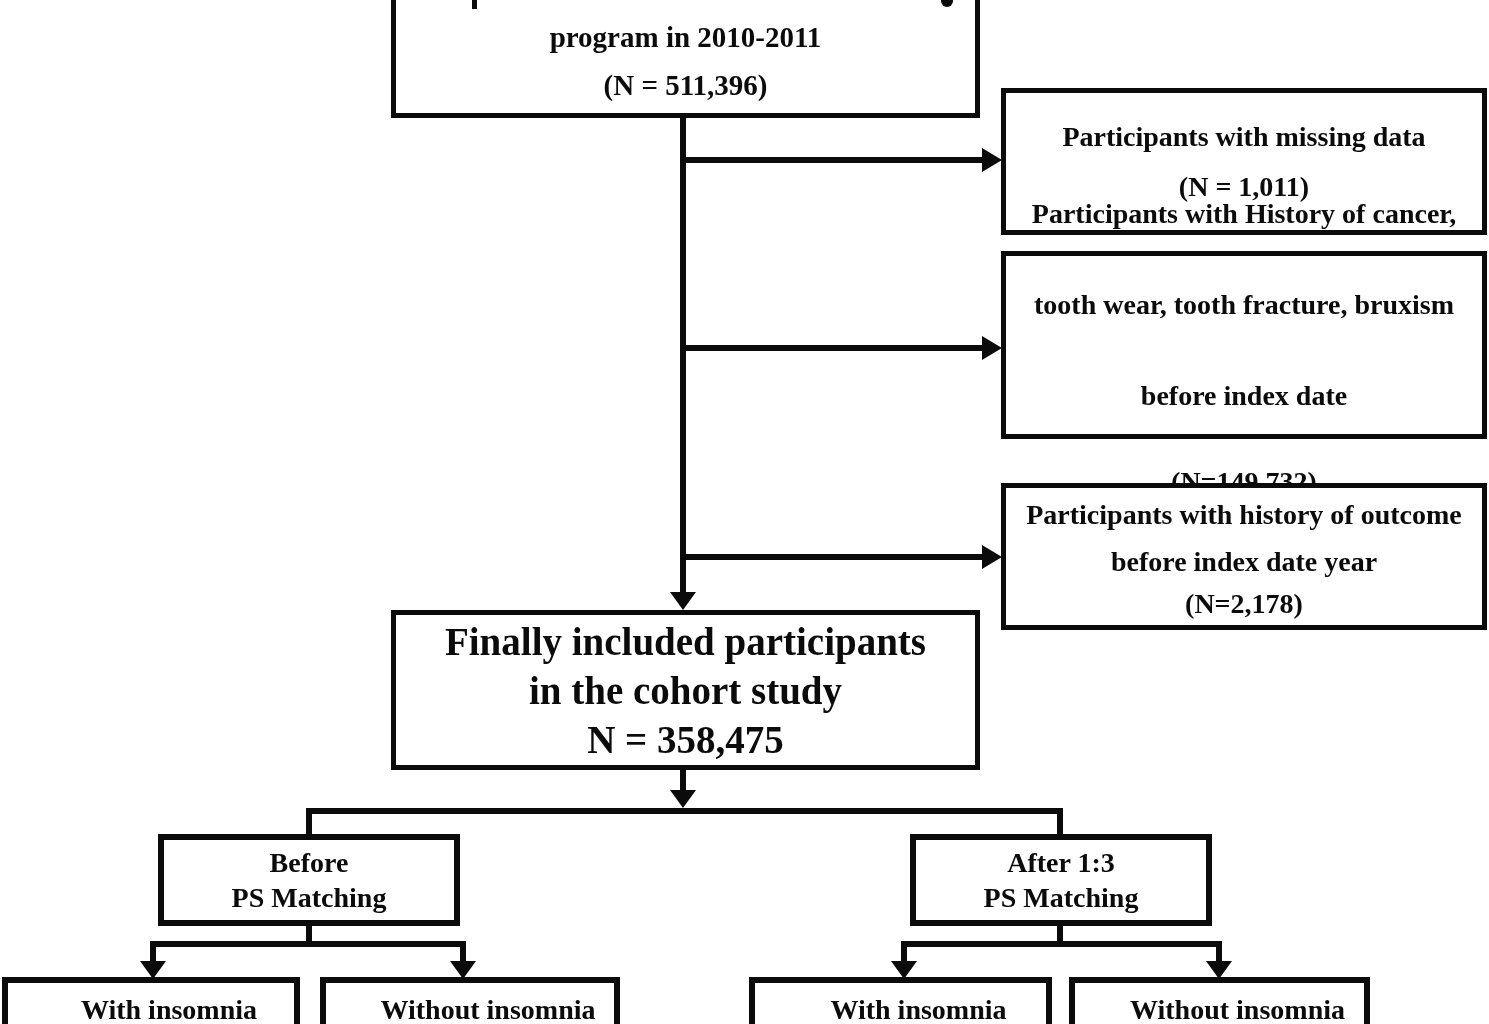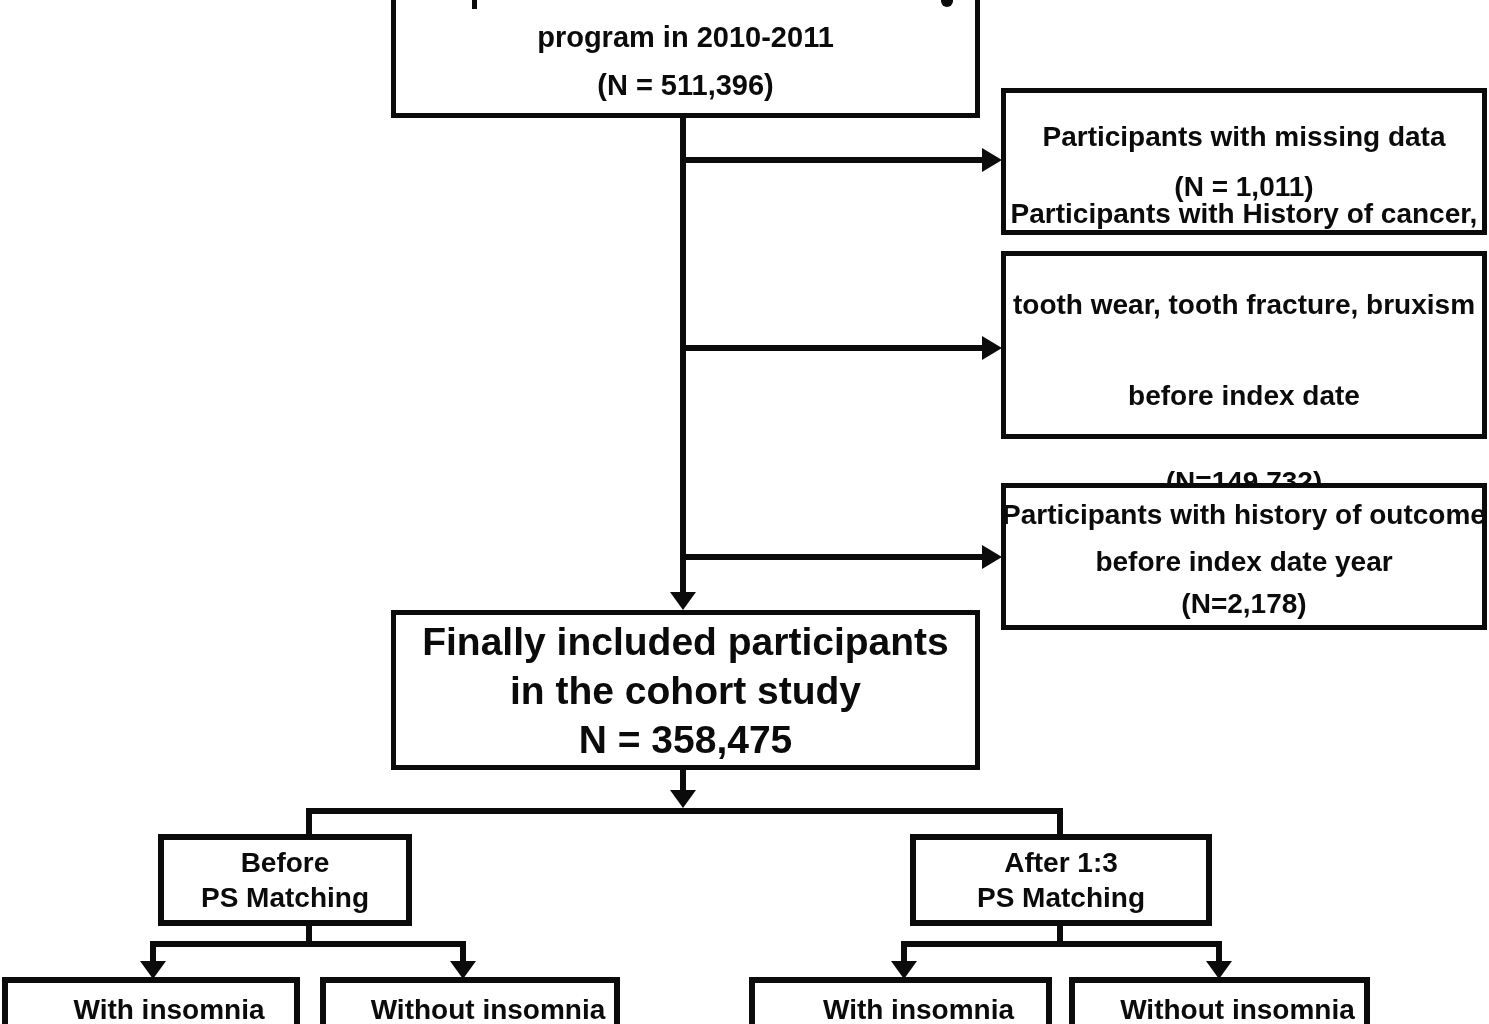--- a/index.html
+++ b/index.html
@@ -1,21 +1,21 @@
 <!DOCTYPE html>
 <html style="--ink: #0b0b0b; --bg: #ffffff;"><head>
 <meta charset="utf-8">
 <style>
   :root { --ink:#0b0b0b; --bg:#ffffff; }
   * { margin:0; padding:0; box-sizing:border-box; }
   body { background:#fff; }
   .canvas {
     position:relative; width:1489px; height:1024px;
     background:var(--bg); overflow:hidden;
-    font-family:Liberation Sans, sans-serif;
+    font-family:Liberation Serif, serif;
     color:var(--ink); font-weight:bold;
   }
   .box {
     position:absolute; background:var(--bg);
     border:5px solid var(--ink);
     display:flex; flex-direction:column; align-items:center; justify-content:center;
     text-align:center;
   }
   .b6 { border-width:6px; }
   .line { white-space:nowrap; }
@@ -38,21 +38,21 @@
   .excl-1 { top:88px;  height:147px; } .excl-1 .line { line-height:50px; }
   .excl-2 { top:251px; height:188px;gap:44px; } .excl-2 .line { line-height:47px; }
   .excl-3 { top:483px; height:147px; } .excl-3 .line { line-height:47px;text-align:right; }
   .line.tight { line-height:38px !important; }
 
   
   .final-box { left:391px; top:610px; width:589px; height:160px; font-size:39px; }
   .final-box .line { line-height:49px; }
 
   
-  .before-box { left:158px; top:834px; width:254px; height:92px; font-size:28px; }
+  .before-box { left:158px; top:834px; width:302px; height:92px; font-size:28px; }
   .after-box  { left:910px; top:834px; width:302px; height:92px; font-size:28px; }
   .before-box .line, .after-box .line { line-height:35px; }
 
   
   .bb { top:977px; height:70px; font-size:28px; justify-content:flex-start; padding-top:12px; }
   .bb .line { line-height:30px;margin-left:36px; }
   .bb1 { left:2px;    width:298px; }
   .bb2 { left:320px;  width:300px; }
   .bb3 { left:749px;  width:303px; }
   .bb4 { left:1069px; width:301px; }

